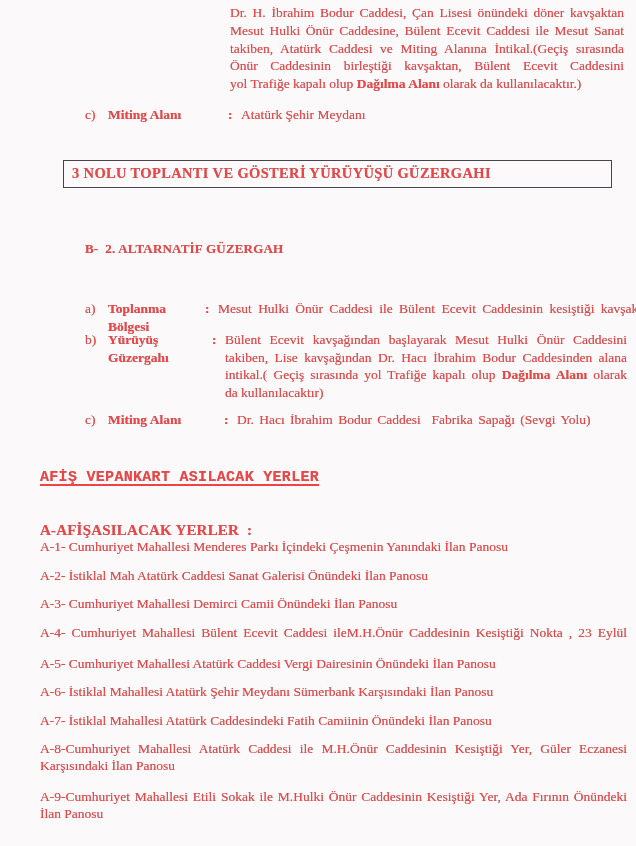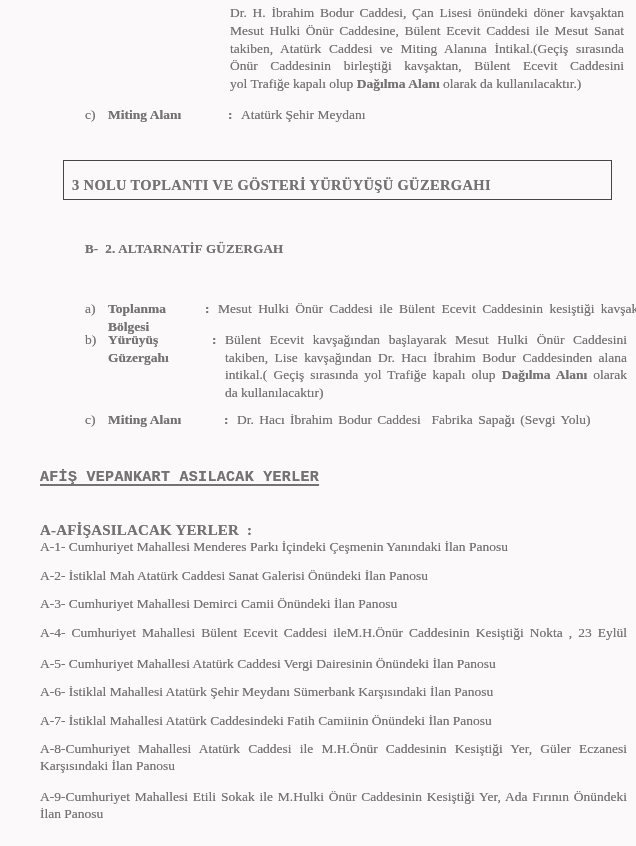--- a/index.html
+++ b/index.html
@@ -1,19 +1,19 @@
 <!DOCTYPE html>
 <html><head>
 <meta charset="utf-8">
 <title>Document</title>
 <style>
   html,body { margin:0; padding:0; }
   .page {
     position:relative; width:636px; height:846px; overflow:hidden;
-    background:#fcf9fa; color:#737373;
+    background:#fcf9fa; color:#ef4444;
     font-family:"Liberation Serif","DejaVu Serif",serif;
     font-size:13.5px;
     text-shadow:0 0 0.6px rgba(42,34,42,.4);
   }
   .jf { text-align:justify; text-align-last:justify; }
   .intro { position:absolute; left:230px; top:4px; width:394px; line-height:17.8px; }
   .ln { display:block; }
   .row { position:absolute; left:85px; display:flex; line-height:17.6px; }
   .row .marker { width:23px; flex:none; }
   .row .lbl { font-weight:bold; flex:none; }
@@ -22,21 +22,21 @@
   .rw-c1 { top:106px; } .rw-c1 .lbl { width:120px; }
   .rw-a  { top:300px; } .rw-a .lbl { width:97px; }
   .rw-a .val { white-space:nowrap; word-spacing:3px; }
   .rw-b  { top:331px; } .rw-b .lbl { width:104px; }
   .rw-b .val { width:402px; }
   .rw-c2 { top:411px; } .rw-c2 .lbl { width:116px; }
   .rw-c2 .val { white-space:nowrap; word-spacing:2px;text-align:center; }
   .nw { white-space:nowrap; }
   .box-heading {
     position:absolute; left:63px; top:160px; width:531px;
-    border:1.5px solid #4a434a; padding:16px 8px 5px;
+    border:1.5px solid #4a434a; padding:4px 8px 5px;
     font-weight:bold; font-size:14.5px; letter-spacing:.35px;
   }
   .alt-heading { position:absolute; left:85px; top:241px; font-weight:bold; font-size:13px; letter-spacing:.2px; }
   .poster-heading {
     position:absolute; left:40px; top:469px; font-weight:bold; font-size:15px; letter-spacing:.3px;
     text-decoration:underline; text-decoration-thickness:1.5px; text-underline-offset:3px;font-family:Liberation Mono, monospace;
   }
   .poster-sub { position:absolute; left:40px; top:506px; font-weight:bold; font-size:15px; letter-spacing:.2px;margin-top:16px; }
   .poster-list { position:absolute; left:40px; top:538px; width:587px; line-height:17px; }
   .poster-list p { margin:0 0 11.5px; }

